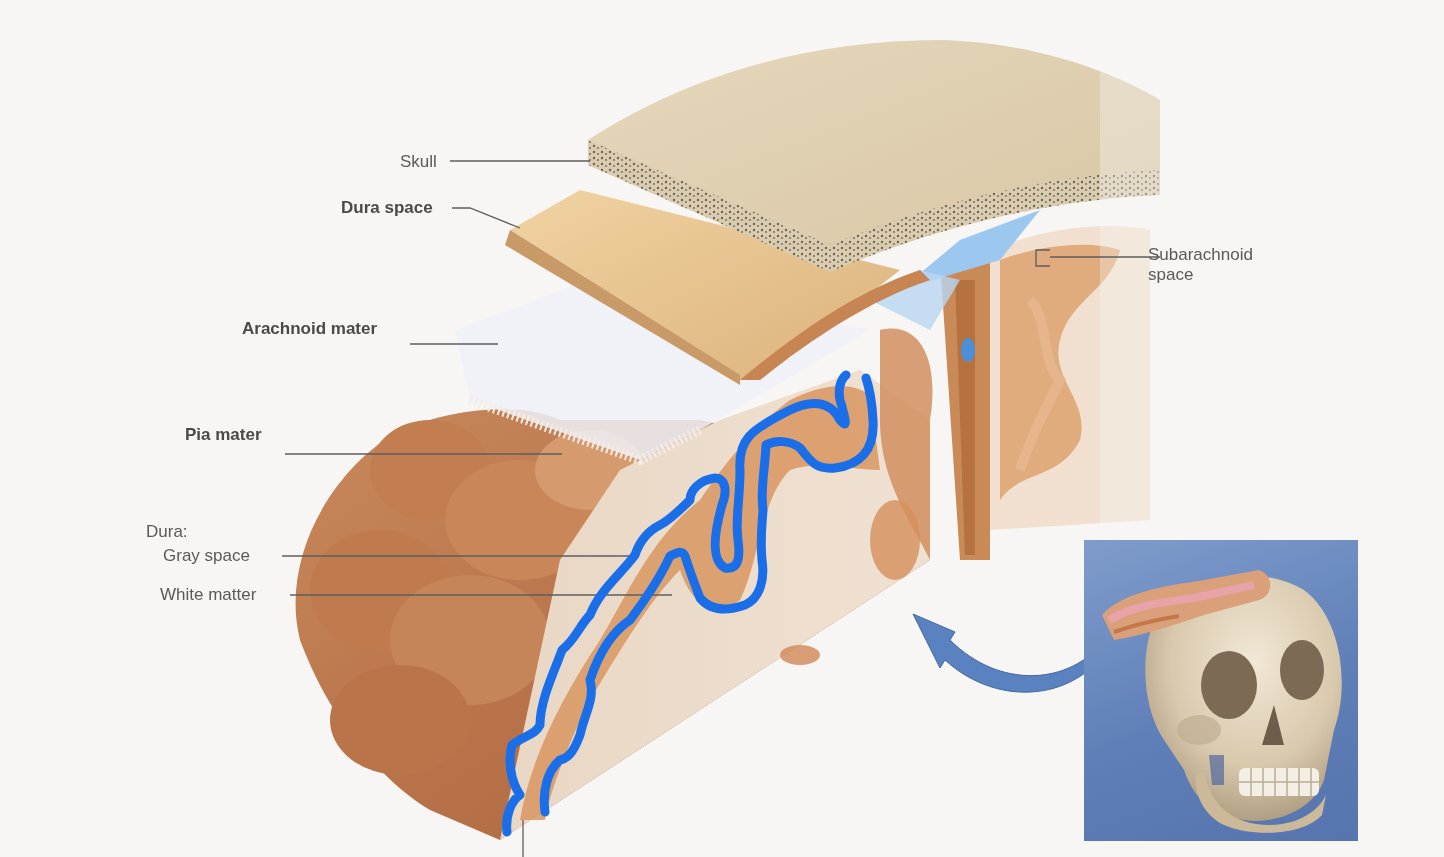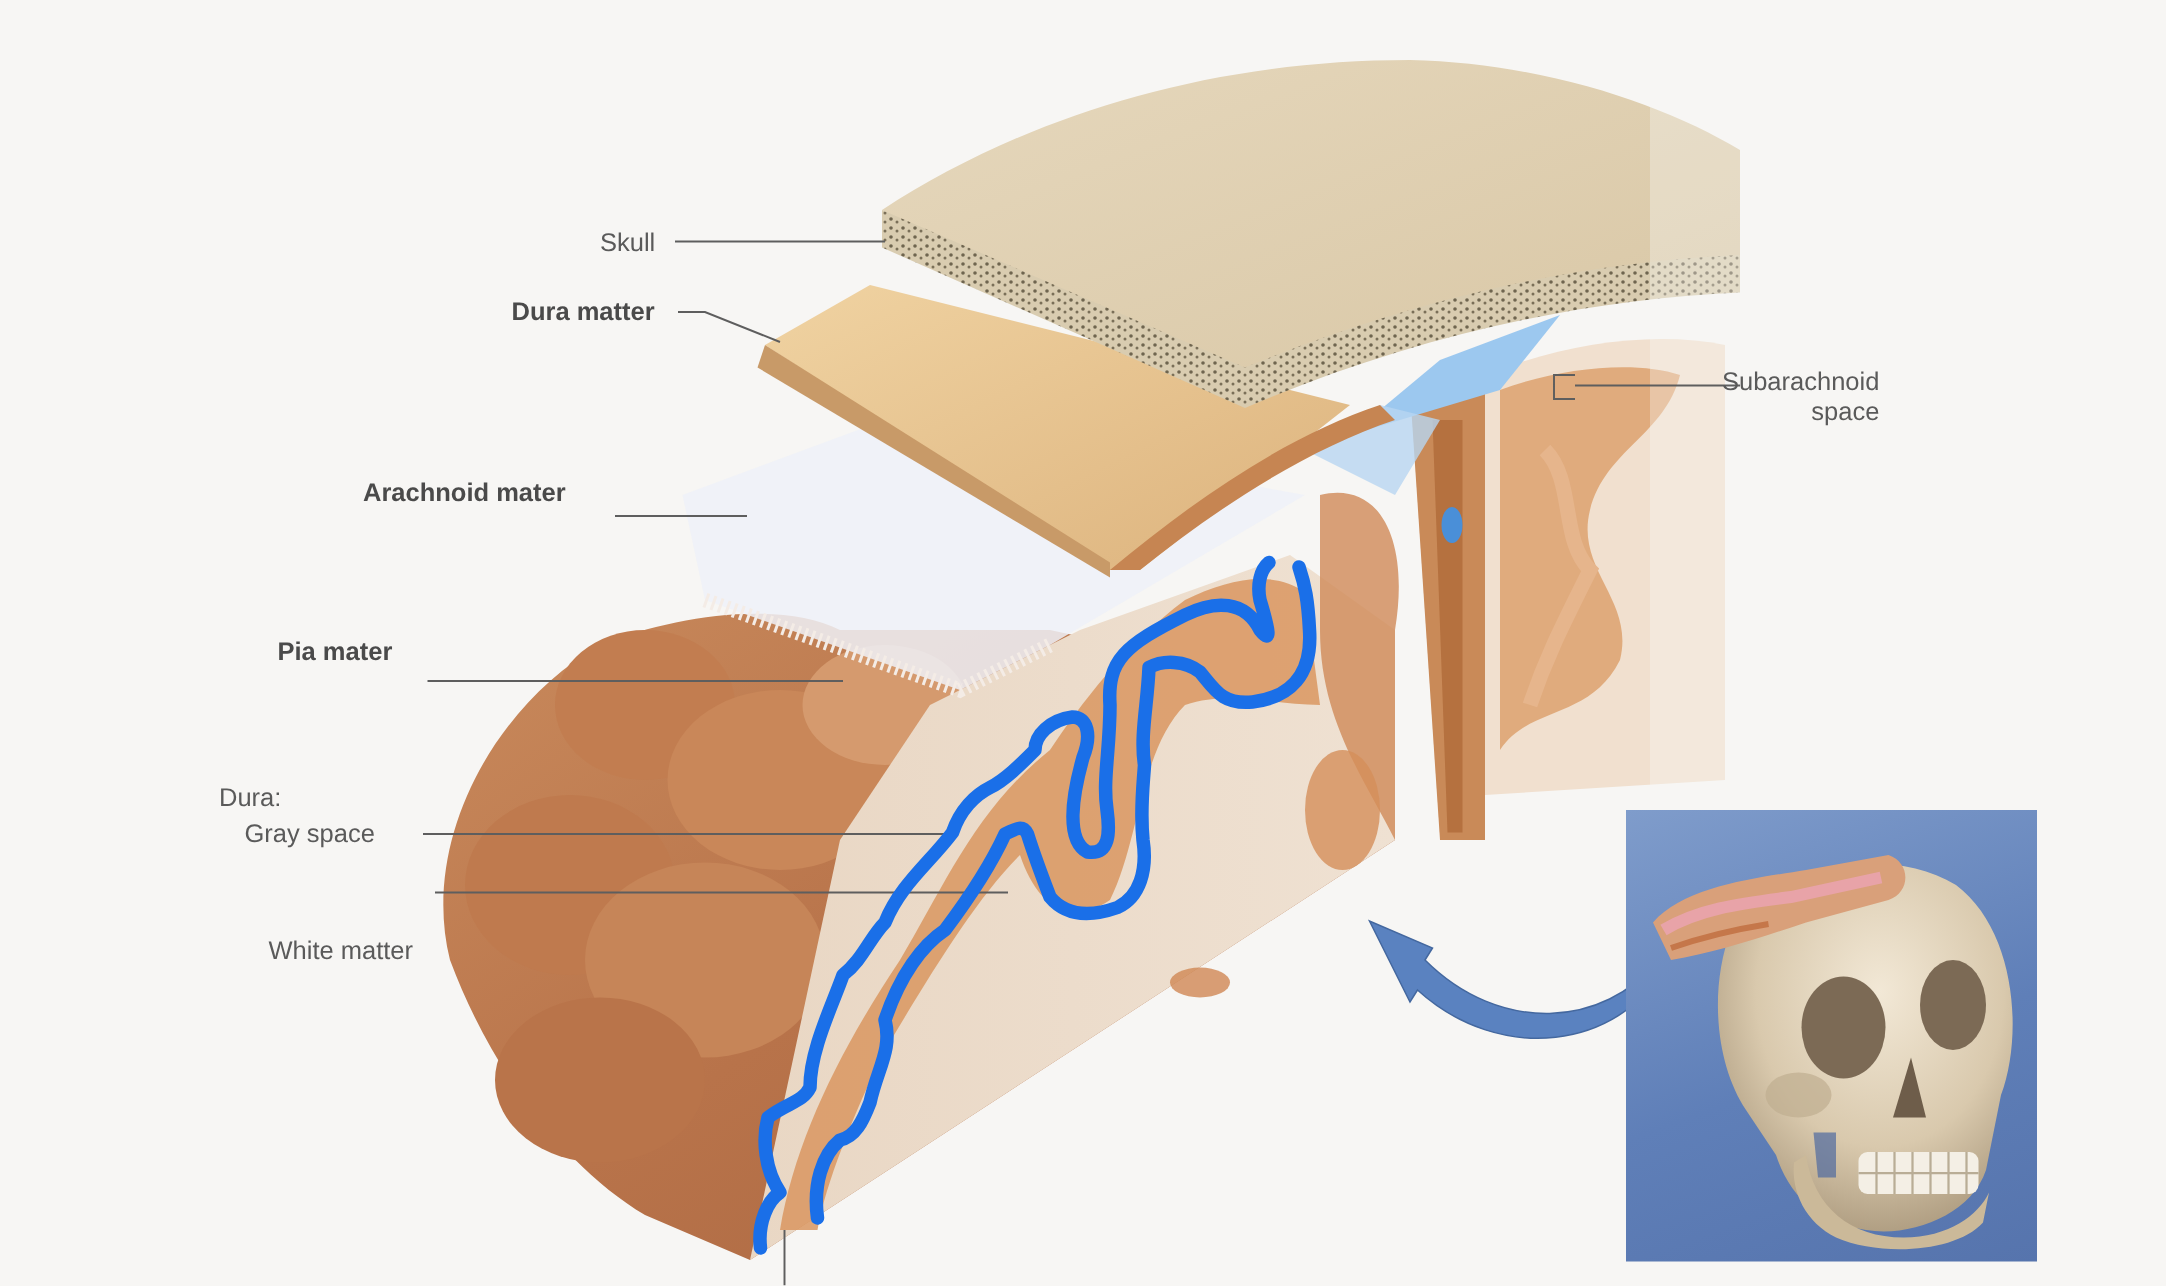--- a/index.html
+++ b/index.html
@@ -1,17 +1,17 @@
 <!DOCTYPE html>
 <html><head>
 <meta charset="utf-8">
 <style>
   html,body{margin:0;padding:0;}
   body{width:1444px;height:857px;overflow:hidden;background:#f7f6f4;position:relative;font-family:"Liberation Sans","DejaVu Sans",sans-serif;}
-  #stage{position:absolute;left:0;top:0;width:1304px;height:857px;text-align:right;}
+  #stage{position:absolute;left:0;top:0;width:1304px;height:857px;}
   svg{position:absolute;left:0;top:0;}
   .label{position:absolute;color:#5a5a5a;font-size:17px;white-space:nowrap;line-height:1.15;}
   .label.bold{font-weight:bold;color:#4a4a4a;}
   .inset{position:absolute;left:1084px;top:540px;width:274px;height:301px;background:linear-gradient(160deg,#7f9ccb 0%,#5f7fb8 55%,#5674ad 100%);overflow:hidden;}
 </style>
 </head>
 <body>
 
 <div id="stage">
 
@@ -105,26 +105,26 @@
       <path d="M1112,642 C1080,700 1000,710 945,660 L940,668 L913,614 L955,632 L950,640 C1000,690 1070,685 1105,640 Z" fill="#5a82c0" stroke="#44689f" stroke-width="1"></path>
     </g>
 
     <g stroke="#1a6fe8" stroke-width="9" fill="none" stroke-linecap="round" stroke-linejoin="round">
       <path d="M507,832 C505,815 512,800 520,795 C510,780 508,760 512,745 C525,735 535,735 540,725 C540,700 555,670 562,650 C575,640 580,625 590,615 C600,590 620,575 635,555 C640,540 650,530 660,525 C670,520 680,510 690,500 C690,490 700,480 715,478 C725,478 728,490 722,505 C715,530 710,560 725,568 C740,570 740,555 738,540 C735,520 740,500 740,470 C738,440 750,430 790,410 C810,400 830,400 840,420 C848,430 846,420 840,400 C838,390 840,380 846,375"></path>
       <path d="M545,812 C542,790 548,770 560,760 C570,758 575,748 580,735 C585,712 595,700 590,680 C600,650 615,630 630,620 C645,600 660,578 670,556 C678,552 682,550 685,556 C690,572 695,585 700,598 C710,610 725,612 745,605 C760,598 765,580 762,560 C760,540 762,525 763,510 C760,490 765,470 766,445 C775,440 790,440 800,448 C810,460 815,470 835,468 C860,465 875,450 873,420 C872,400 870,390 866,378"></path>
     </g>
   </svg>
 
   <div class="label" style="left:400px;top:152px;">Skull</div>
-  <div class="label bold" style="left:341px;top:198px;">Dura matter</div>
+  <div class="label bold" style="left:341px;top:198px;">Dura space</div>
   <div class="label bold" style="left:242px;top:319px;">Arachnoid mater</div>
   <div class="label bold" style="left:185px;top:425px;">Pia mater</div>
   <div class="label" style="left:146px;top:522px;">Dura:</div>
   <div class="label" style="left:163px;top:546px;">Gray space</div>
-  <div class="label" style="left:179px;top:585px;margin-top:39px;">White matter</div>
+  <div class="label" style="left:160px;top:585px;">White matter</div>
   <div class="label" style="left:1148px;top:245px;">
     <div>Subarachnoid</div>
     <div>space</div>
   </div>
 
   <div class="inset">
     <svg width="274" height="301" viewBox="0 0 274 301">
       <defs>
         <radialGradient id="skullGrad" cx="0.55" cy="0.35" r="0.7">
           <stop offset="0" stop-color="#f2e8d6"></stop>

